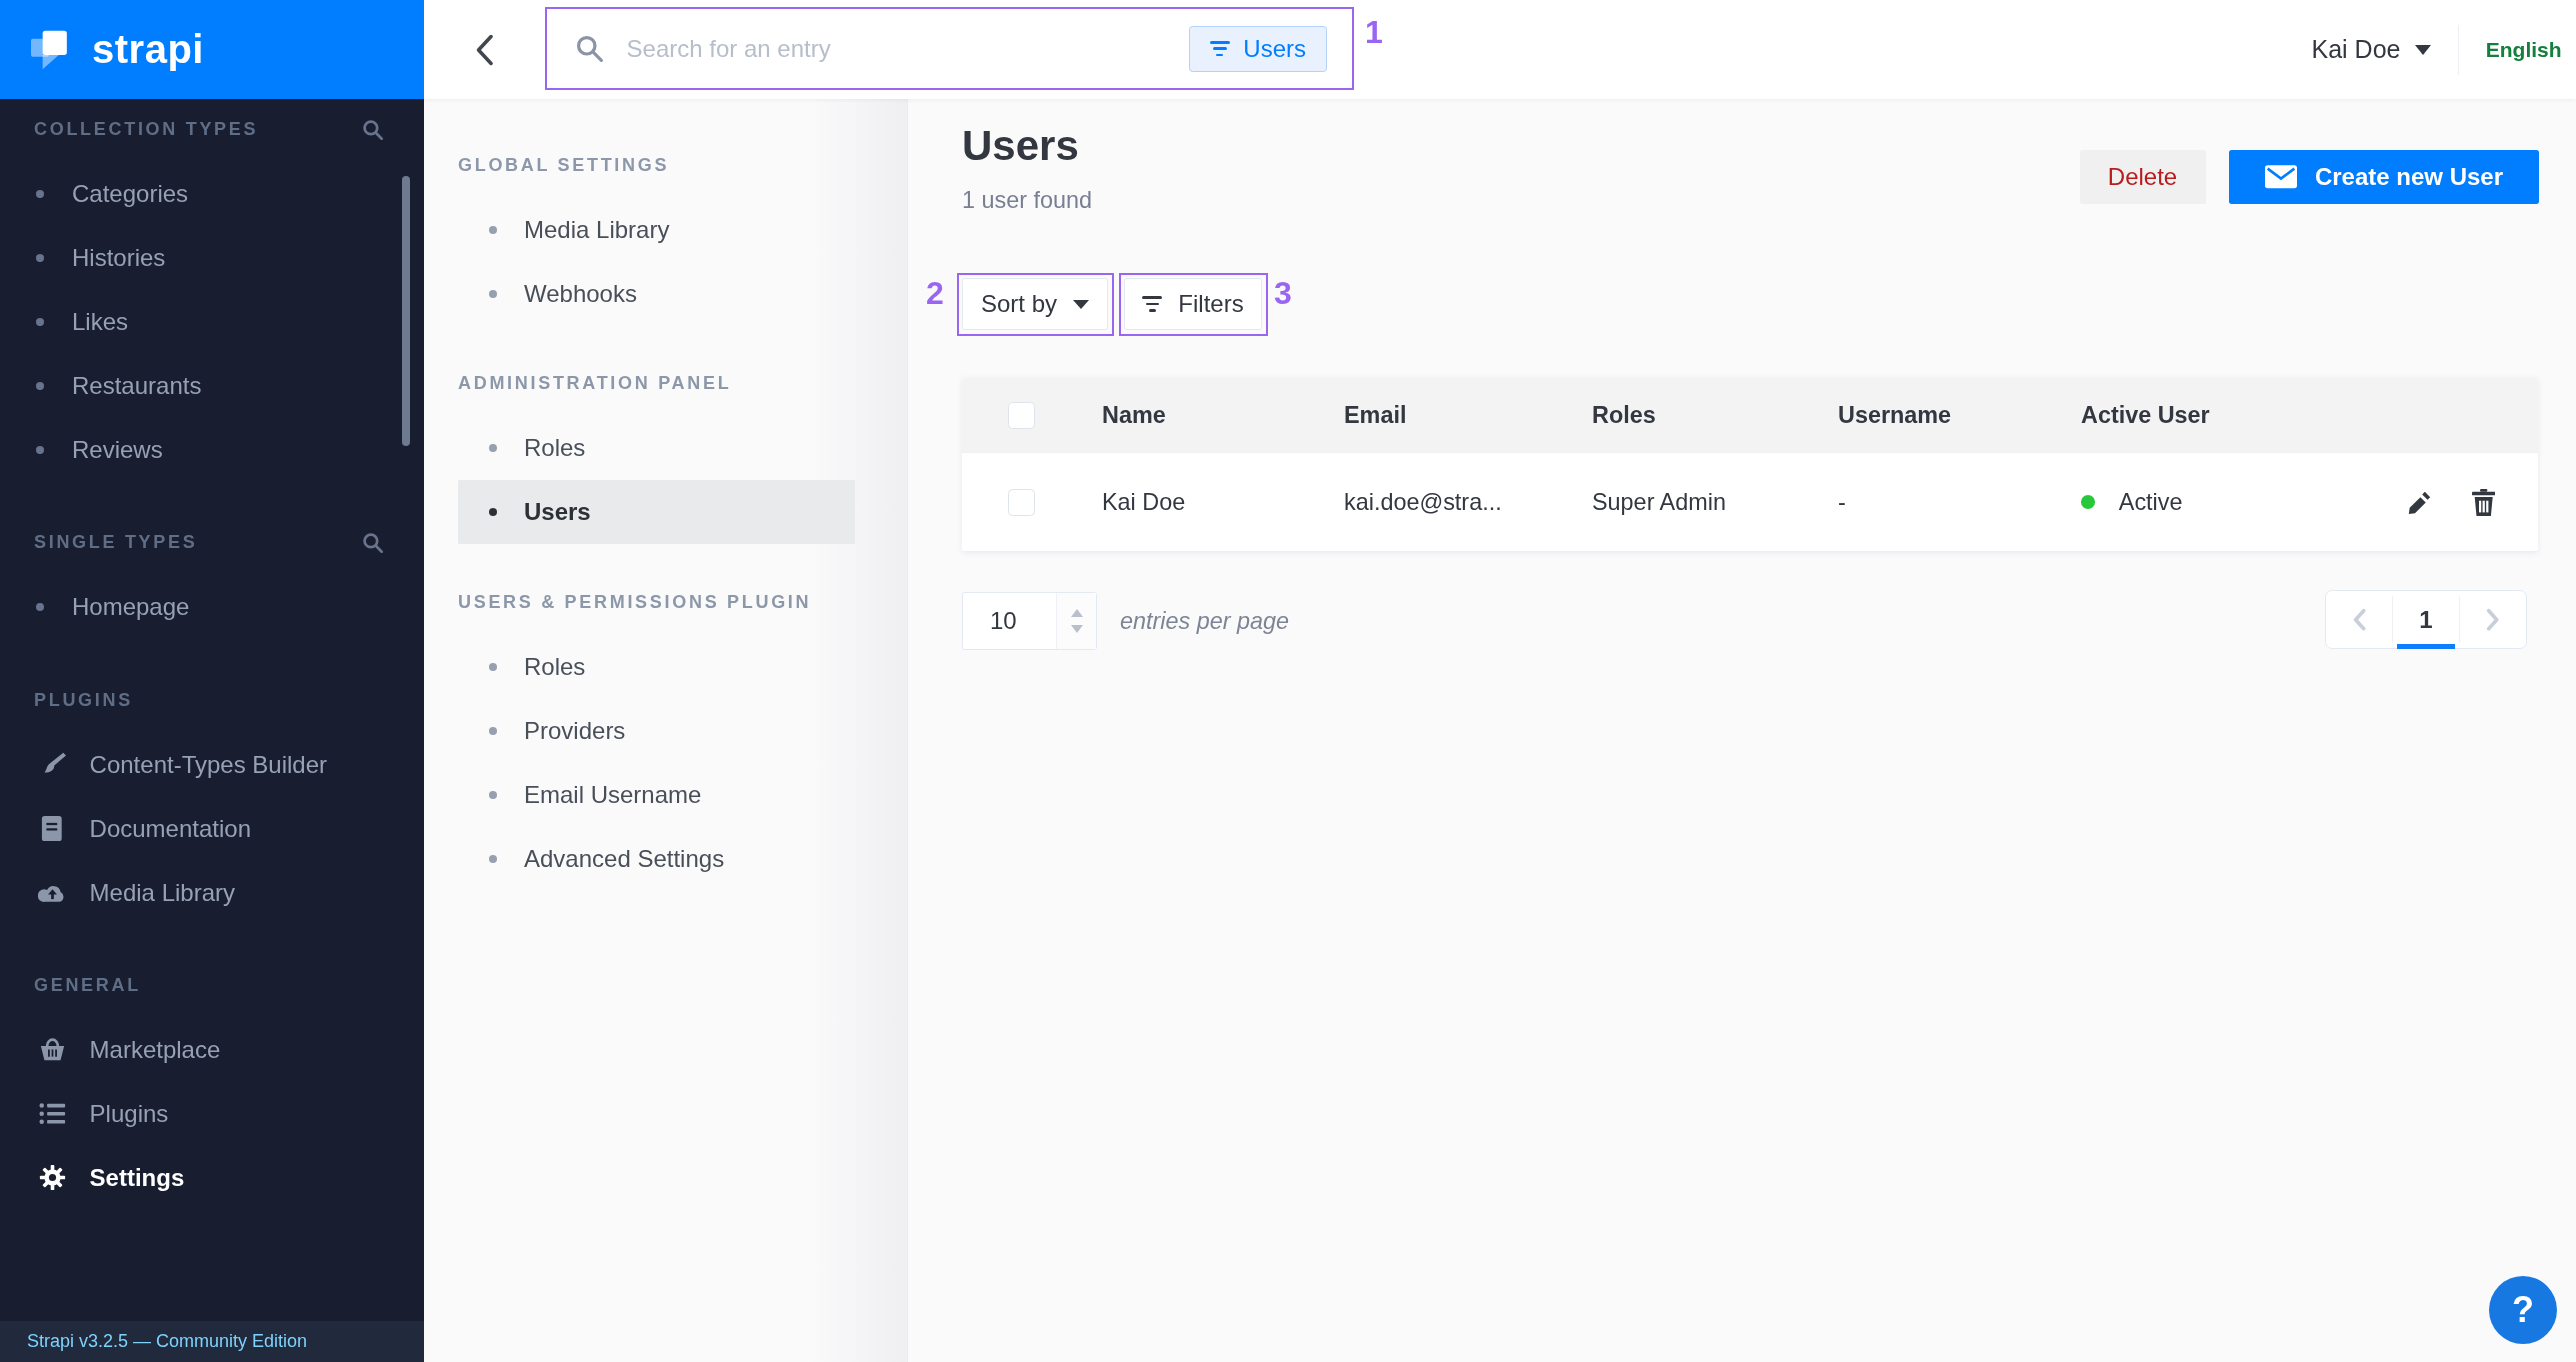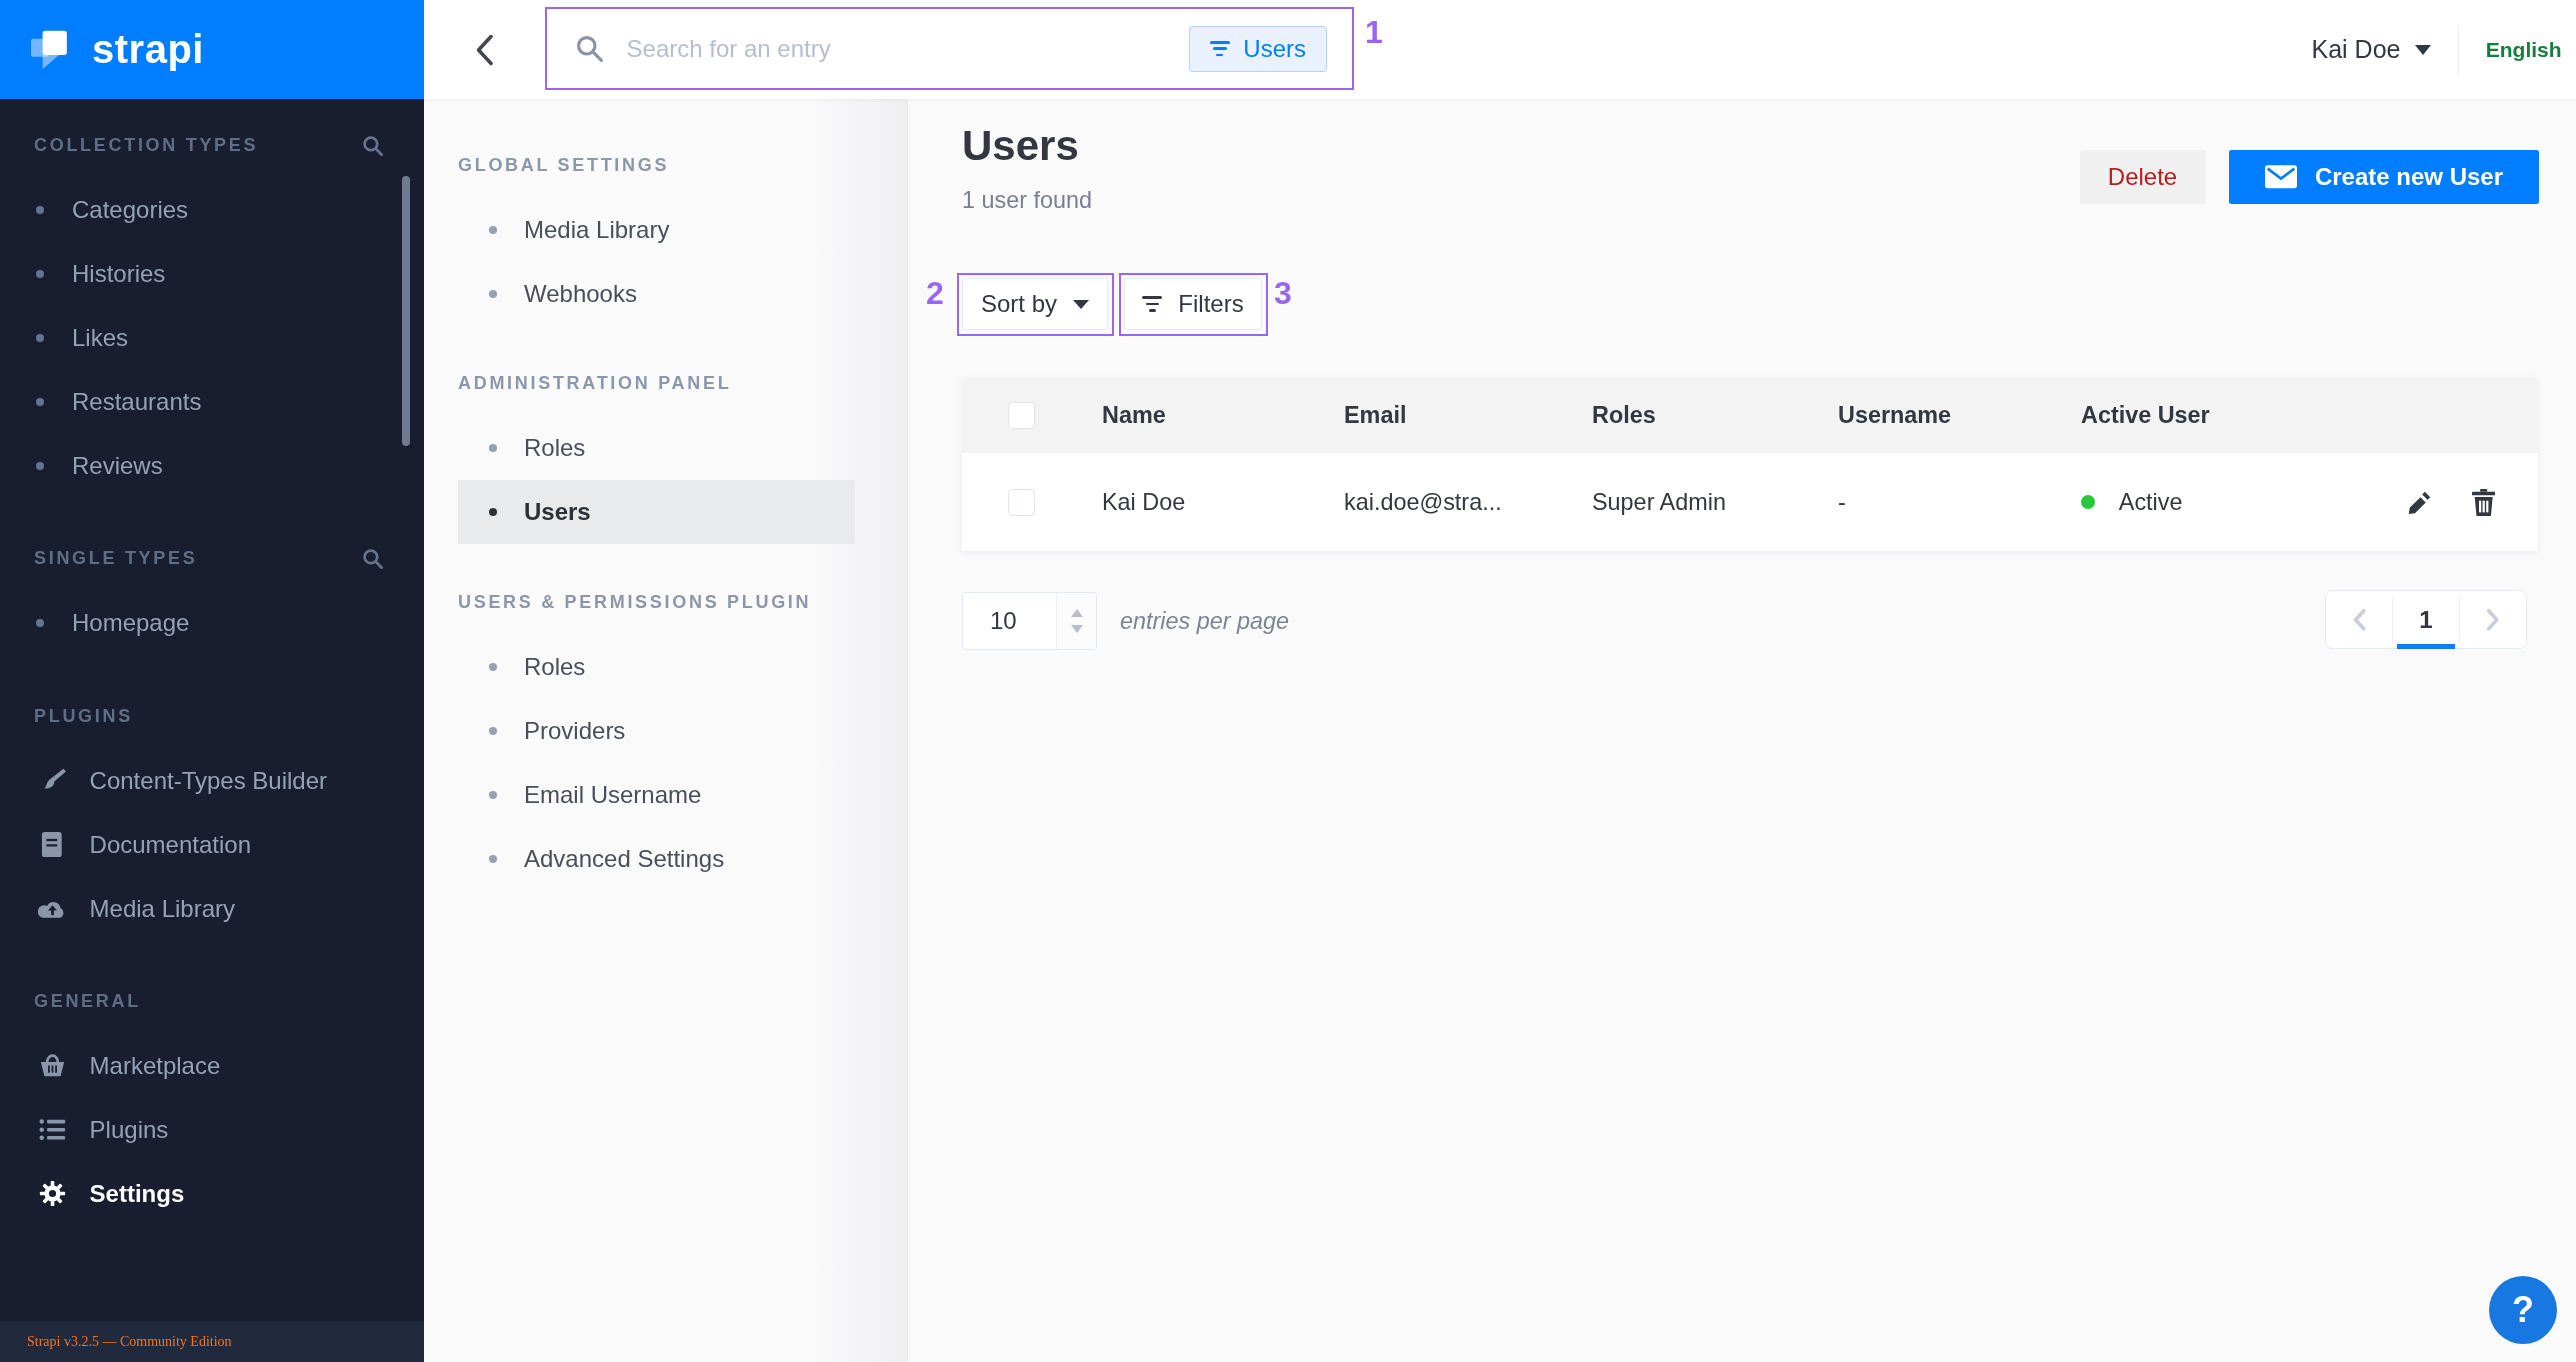--- a/index.html
+++ b/index.html
@@ -17,34 +17,34 @@
   .sidebar { position:absolute; left:0; top:0; width:424px; height:1362px; background:#181e30; z-index:10; }
   .logo { height:99px; background:#007eff; display:flex; align-items:center; padding-left:31px; gap:18px; cursor:pointer; }
   .logo-text { color:#fff; font-size:40px; font-weight:bold; letter-spacing:0.5px; }
   .nav { position:absolute; top:99px; left:0; right:0; }
   .nav-section { }
   .nav-section .nav-header {
     display:flex; align-items:center; justify-content:space-between;
     padding:0 40px 0 34px; height:21.6px;
     color:#5f6e86; font-size:18px; font-weight:bold; letter-spacing:2.7px; text-transform:uppercase;
   }
-  .sec-ct { padding-top:36px; }
+  .sec-ct { padding-top:20px; }
   .sec-st, .sec-pl, .sec-ge { padding-top:50px; }
   .nav-section ul { list-style:none; margin-top:21.6px; }
   .nav-section li { height:64px; display:flex; align-items:center; padding-left:36px; font-size:24px; color:#97a1b5; cursor:pointer; }
   .bullet { width:8px; height:8px; border-radius:50%; background:#68748d; margin-right:28px; flex:0 0 auto; }
   .nav-icon { width:32px; margin-right:21.6px; color:#8b96ab; flex:0 0 auto; display:flex; justify-content:center; }
   li.active-white { color:#ffffff; font-weight:bold; }
   li.active-white .nav-icon { color:#ffffff; }
   .side-scrollbar { position:absolute; top:176px; left:402px; width:8px; height:270px; border-radius:4.5px; background:#6e7a90; }
   .sidebar-footer {
     position:absolute; left:0; right:0; bottom:0; height:41px;
     background:#212a3d; display:flex; align-items:center; padding-left:27px;
   }
-  .sidebar-footer a { color:#f97316; font-size:14px; text-decoration:none; cursor:pointer;font-family:Liberation Serif, serif; }
+  .sidebar-footer a { color:#7dd3fc; font-size:18px; text-decoration:none; cursor:pointer; }
 
   
   .topbar { position:absolute; left:424px; top:0; width:2152px; height:99px; background:#ffffff; box-shadow:0 1.8px 3.6px rgba(40,50,70,.06); z-index:6; }
   .back-btn { position:absolute; left:43px; top:30px; width:36px; height:40px; display:flex; align-items:center; justify-content:center; cursor:pointer; }
   .search-annotation {
     position:absolute; left:121px; top:7.2px; width:809px; height:83px;
     border:2.7px solid #9a66f1; background:#fff; display:flex; align-items:center;
   }
   .search-icon-box { margin:0 21.6px 0 27px; }
   .search-input { flex:1; border:none; outline:none; font-size:24px; color:#333740; font-family:"Liberation Sans",sans-serif; background:transparent; }

